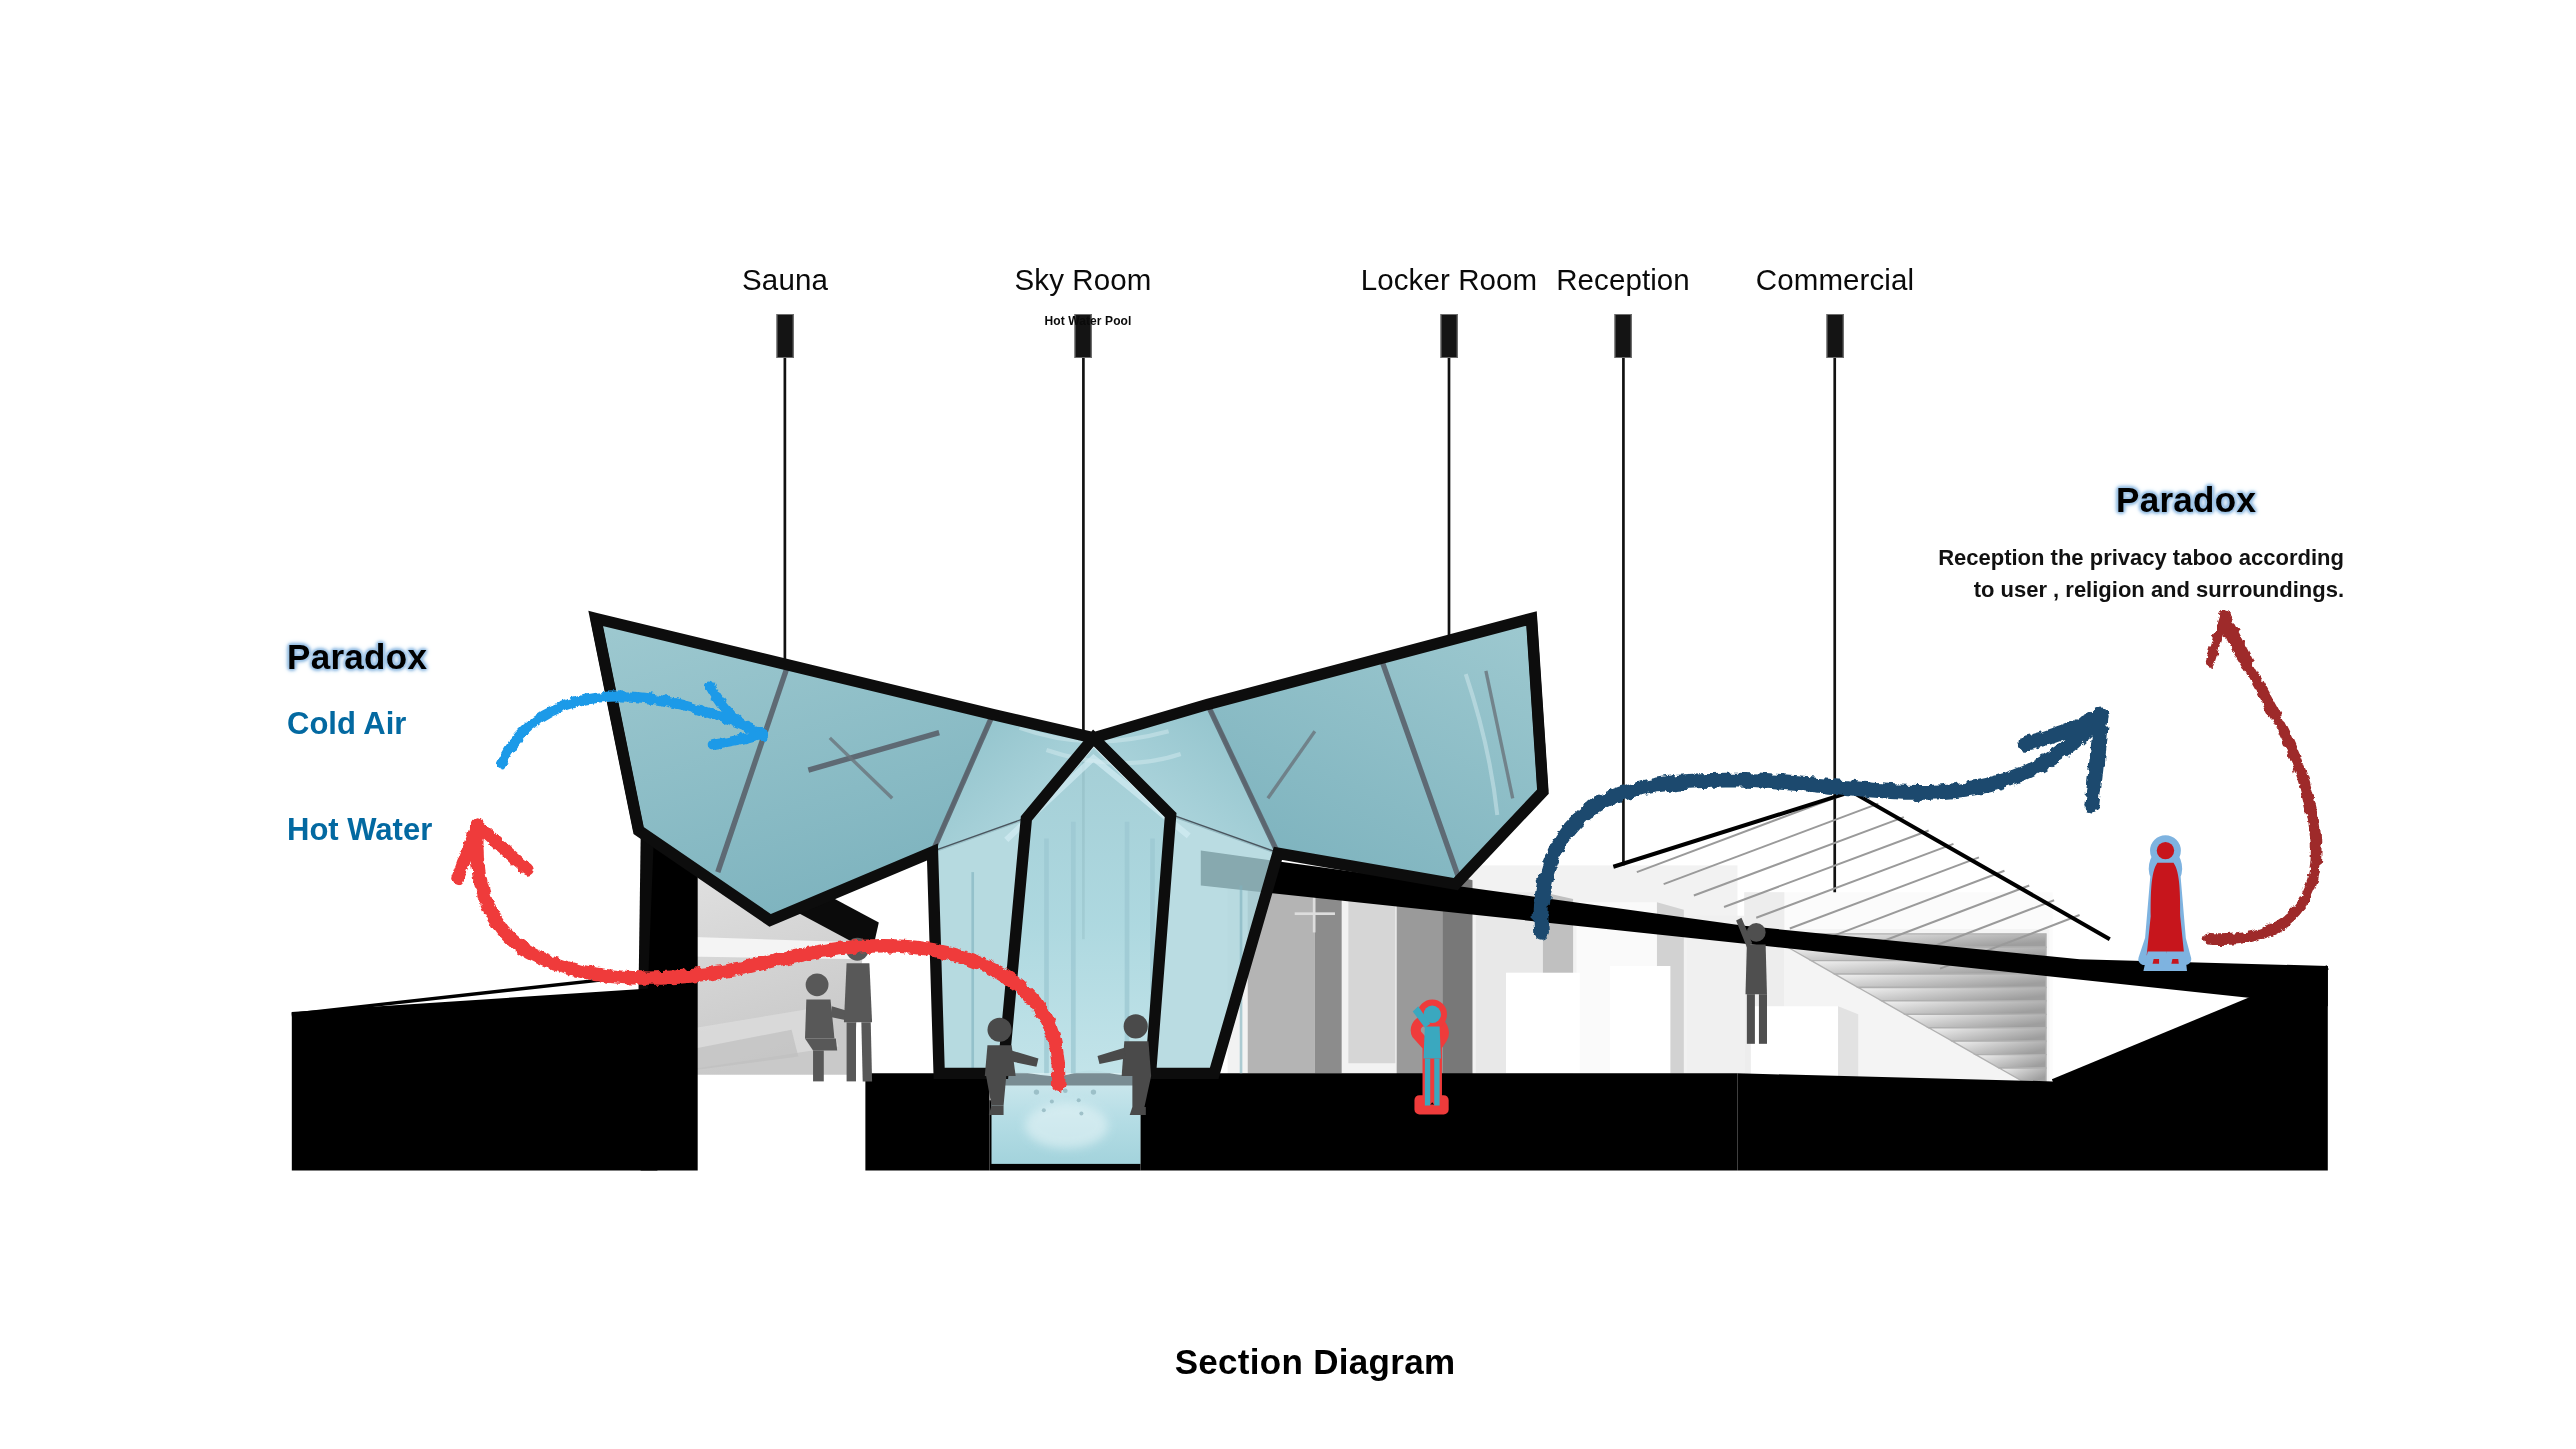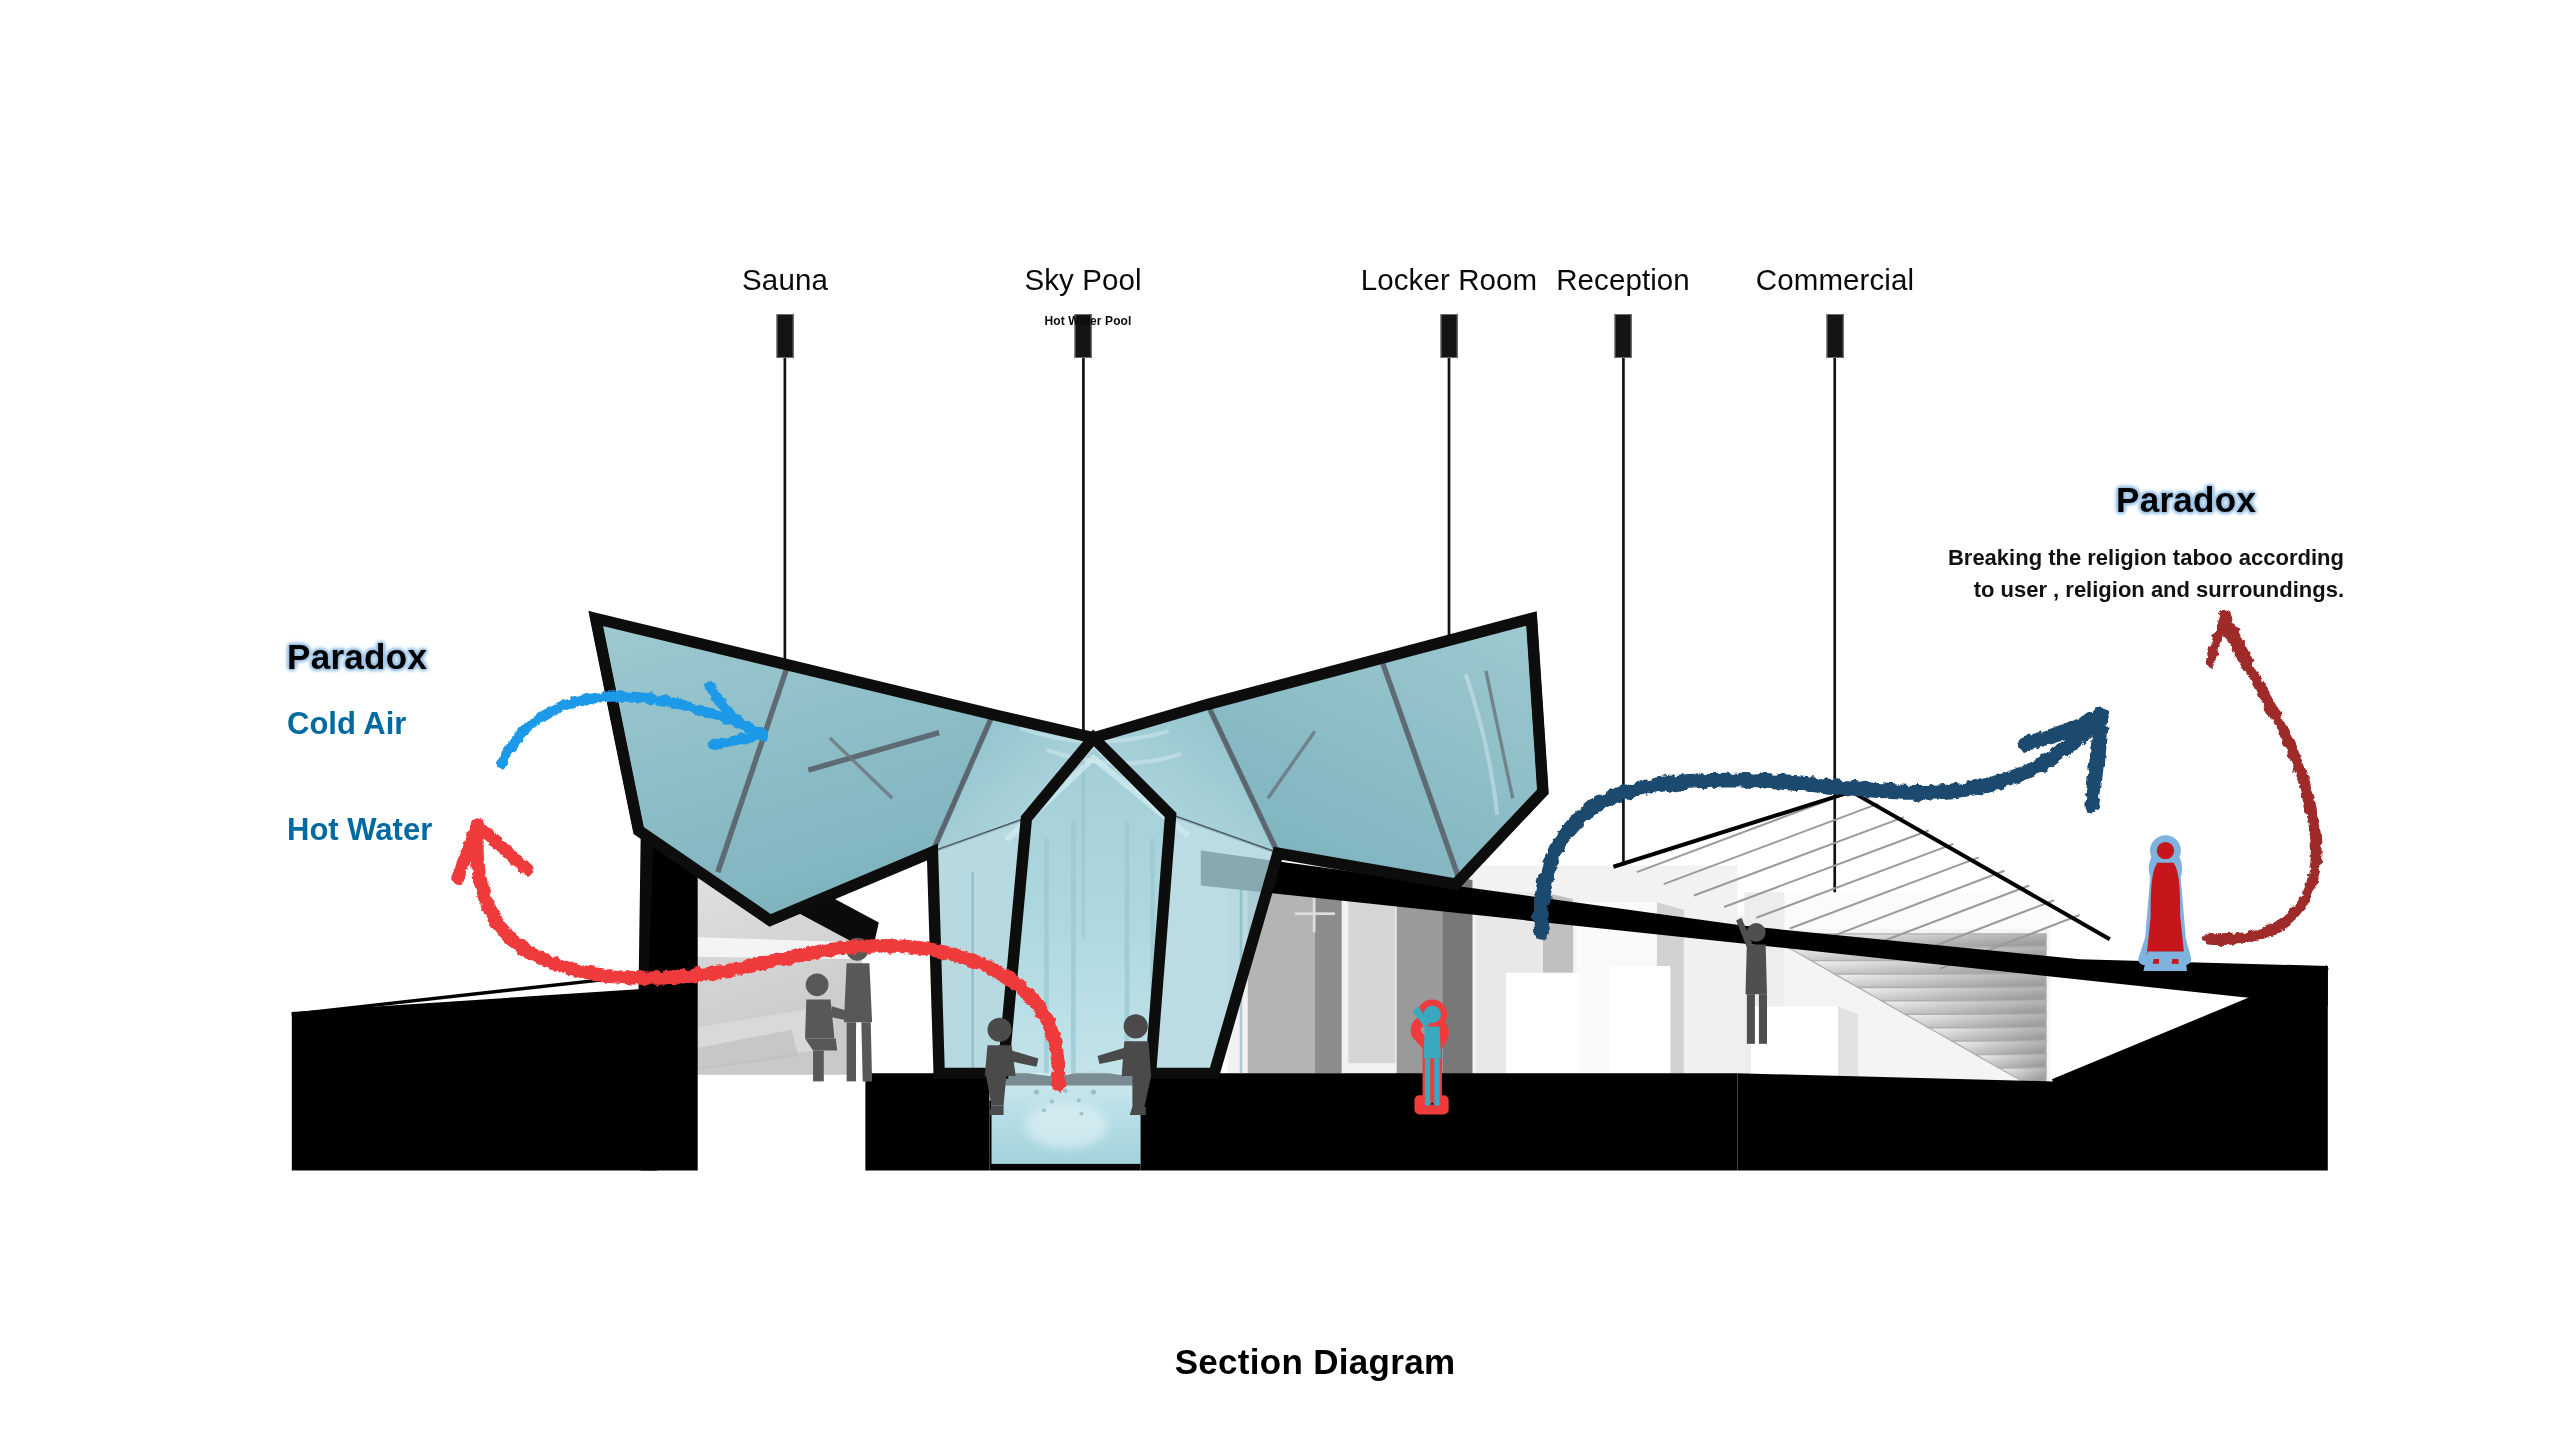--- a/index.html
+++ b/index.html
@@ -359,32 +359,32 @@
 
   </svg>
 
   <div class="tick" style="left:785px;top:314px;"></div>
   <div class="tick" style="left:1083px;top:314px;"></div>
   <div class="tick" style="left:1449px;top:314px;"></div>
   <div class="tick" style="left:1623px;top:314px;"></div>
   <div class="tick" style="left:1835px;top:314px;"></div>
 
   <div class="callout" style="left:785px;top:221px;">Sauna</div>
-  <div class="callout" style="left:1083px;top:221px;">Sky Pool</div>
+  <div class="callout" style="left:1083px;top:221px;">Sky Room</div>
   <div class="callout sub" style="left:1088px;top:271px;">Hot Water Pool</div>
   <div class="callout" style="left:1449px;top:221px;">Locker Room</div>
   <div class="callout" style="left:1623px;top:221px;">Reception</div>
   <div class="callout" style="left:1835px;top:221px;">Commercial</div>
 
   <div class="paradox" style="left:287px;top:637px;">Paradox</div>
   <div class="bold-note" style="left:287px;top:706px;">Cold Air</div>
   <div class="bold-note" style="left:287px;top:812px;">Hot Water</div>
 
   <div class="paradox" style="left:2116px;top:480px;">Paradox</div>
   <div class="para-body" style="left:1915px;top:542px;">
-    <div>Breaking the religion taboo according</div>
+    <div>Reception the privacy taboo according</div>
     <div>to user , religion and surroundings.</div>
   </div>
 
   <div class="title" style="left:1291px;top:1342px;">Section Diagram</div>
 
 </div>
 
 
 </body></html>

